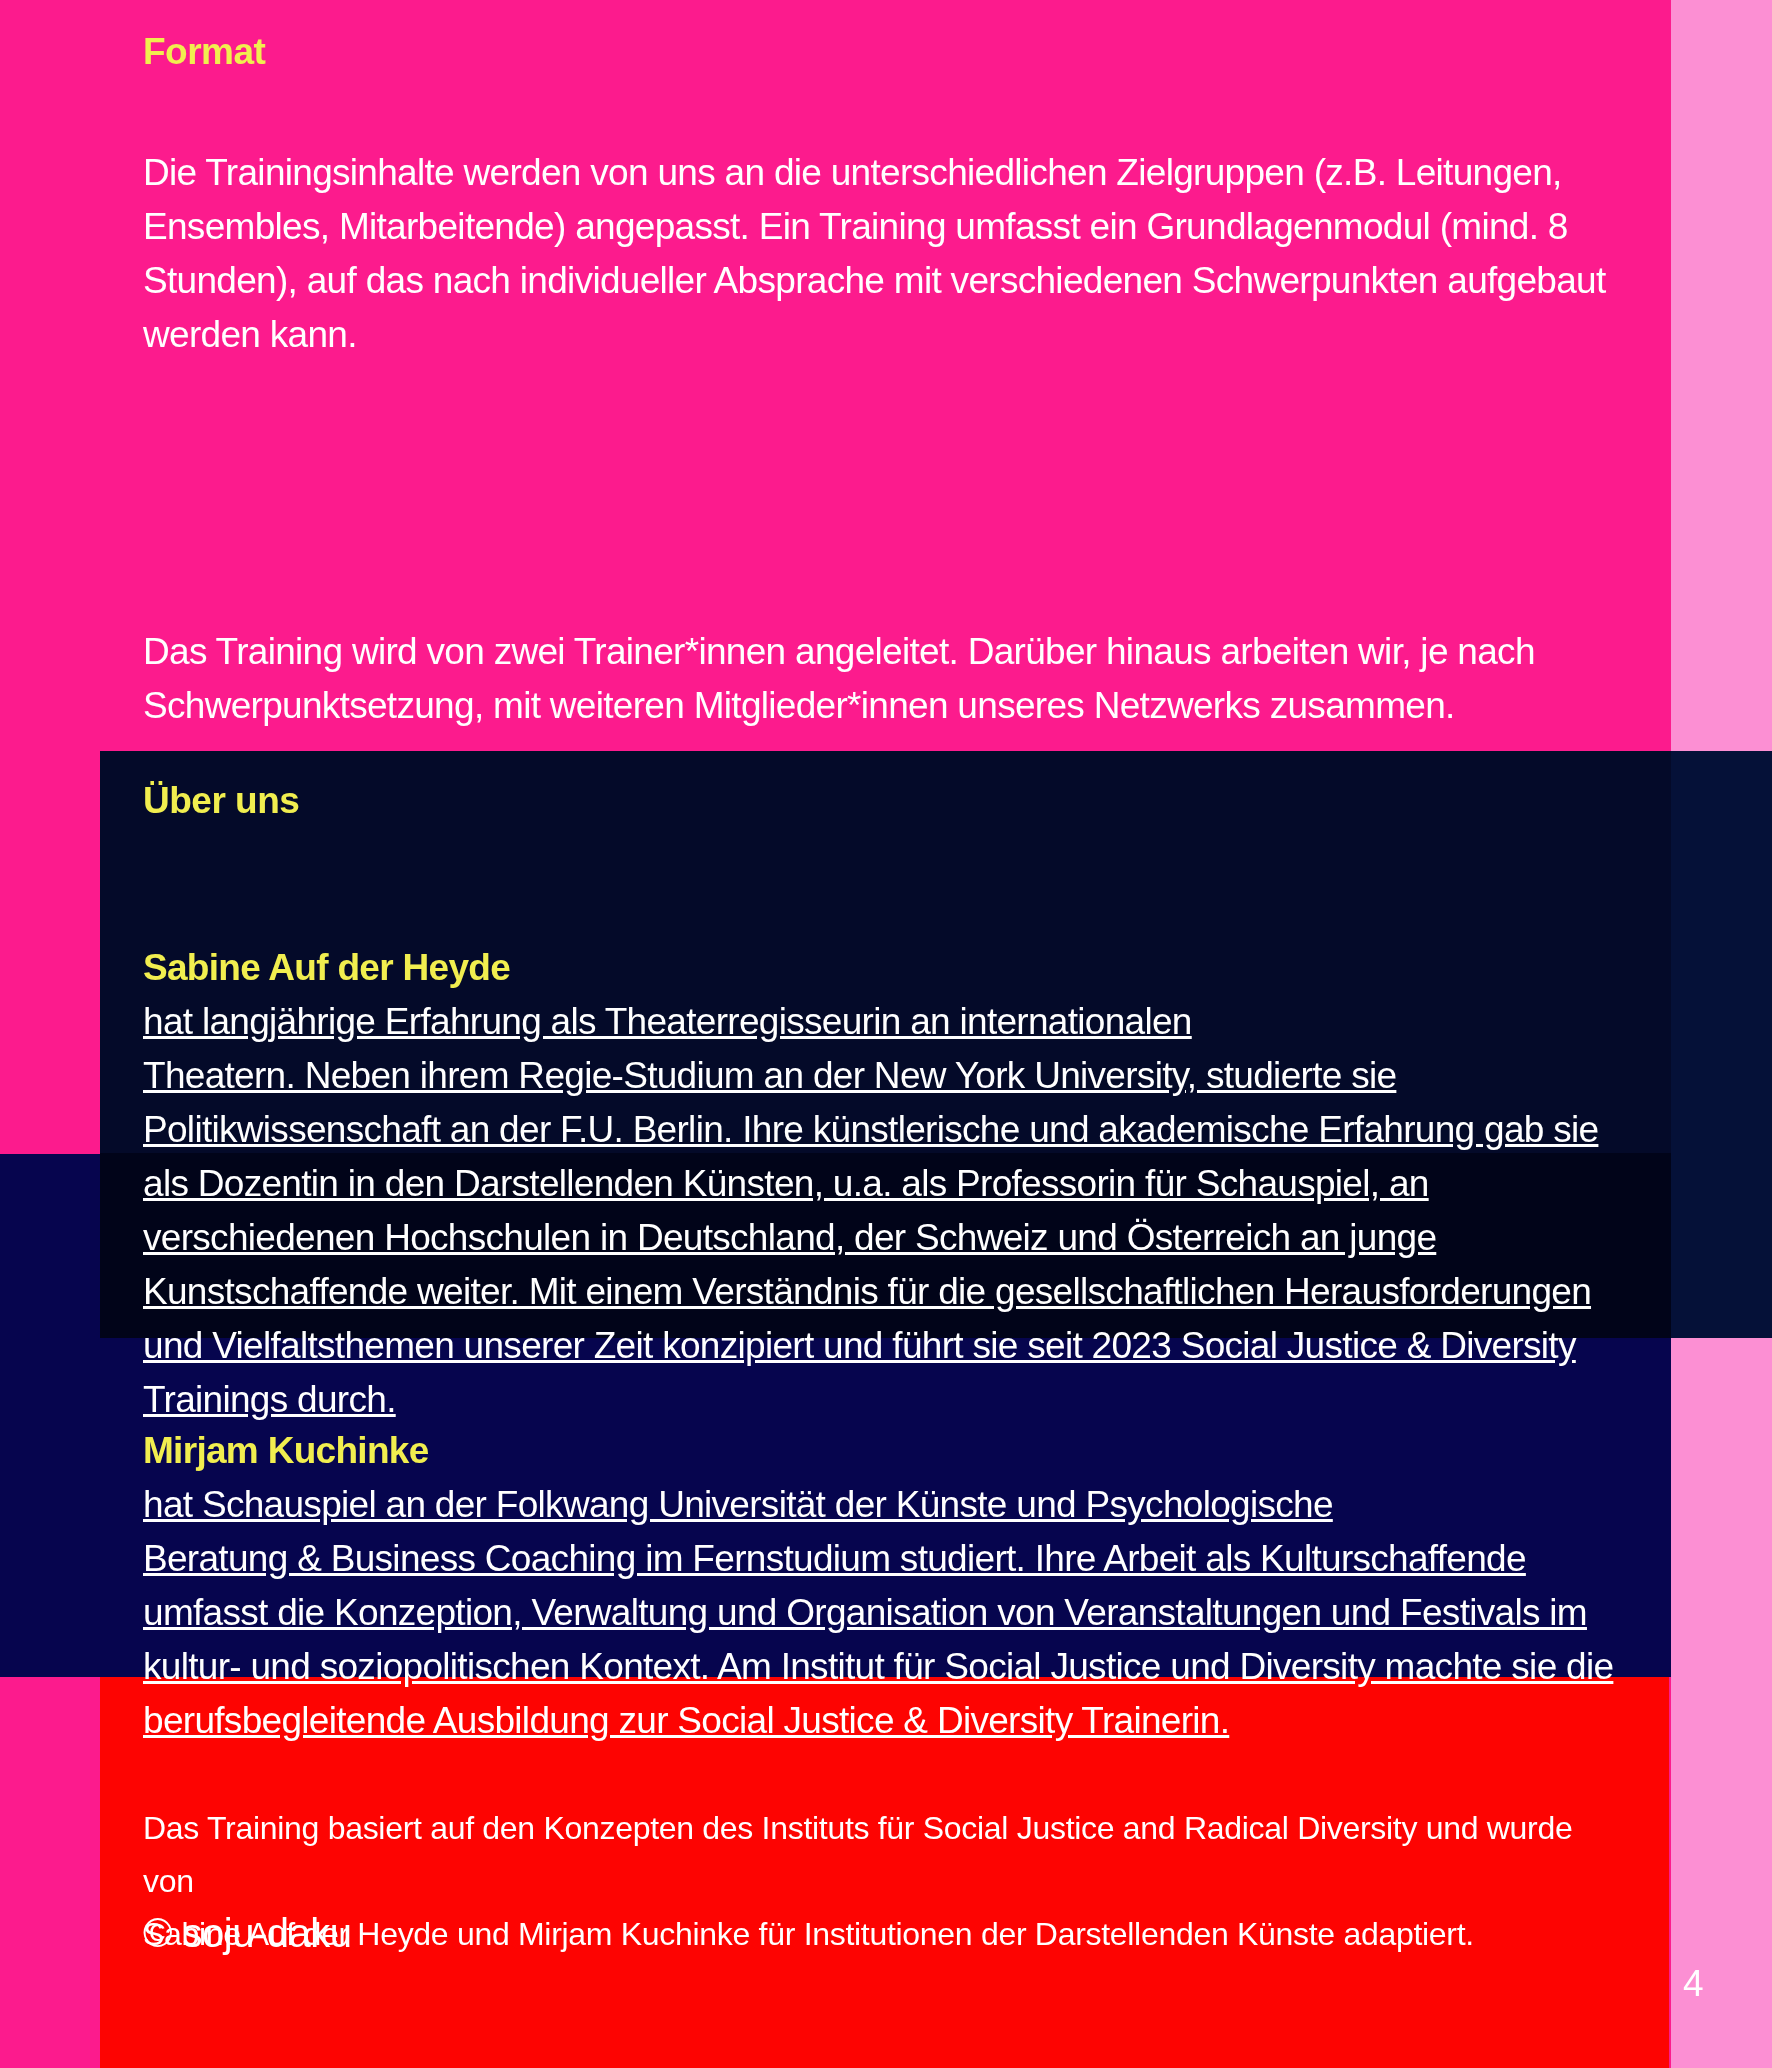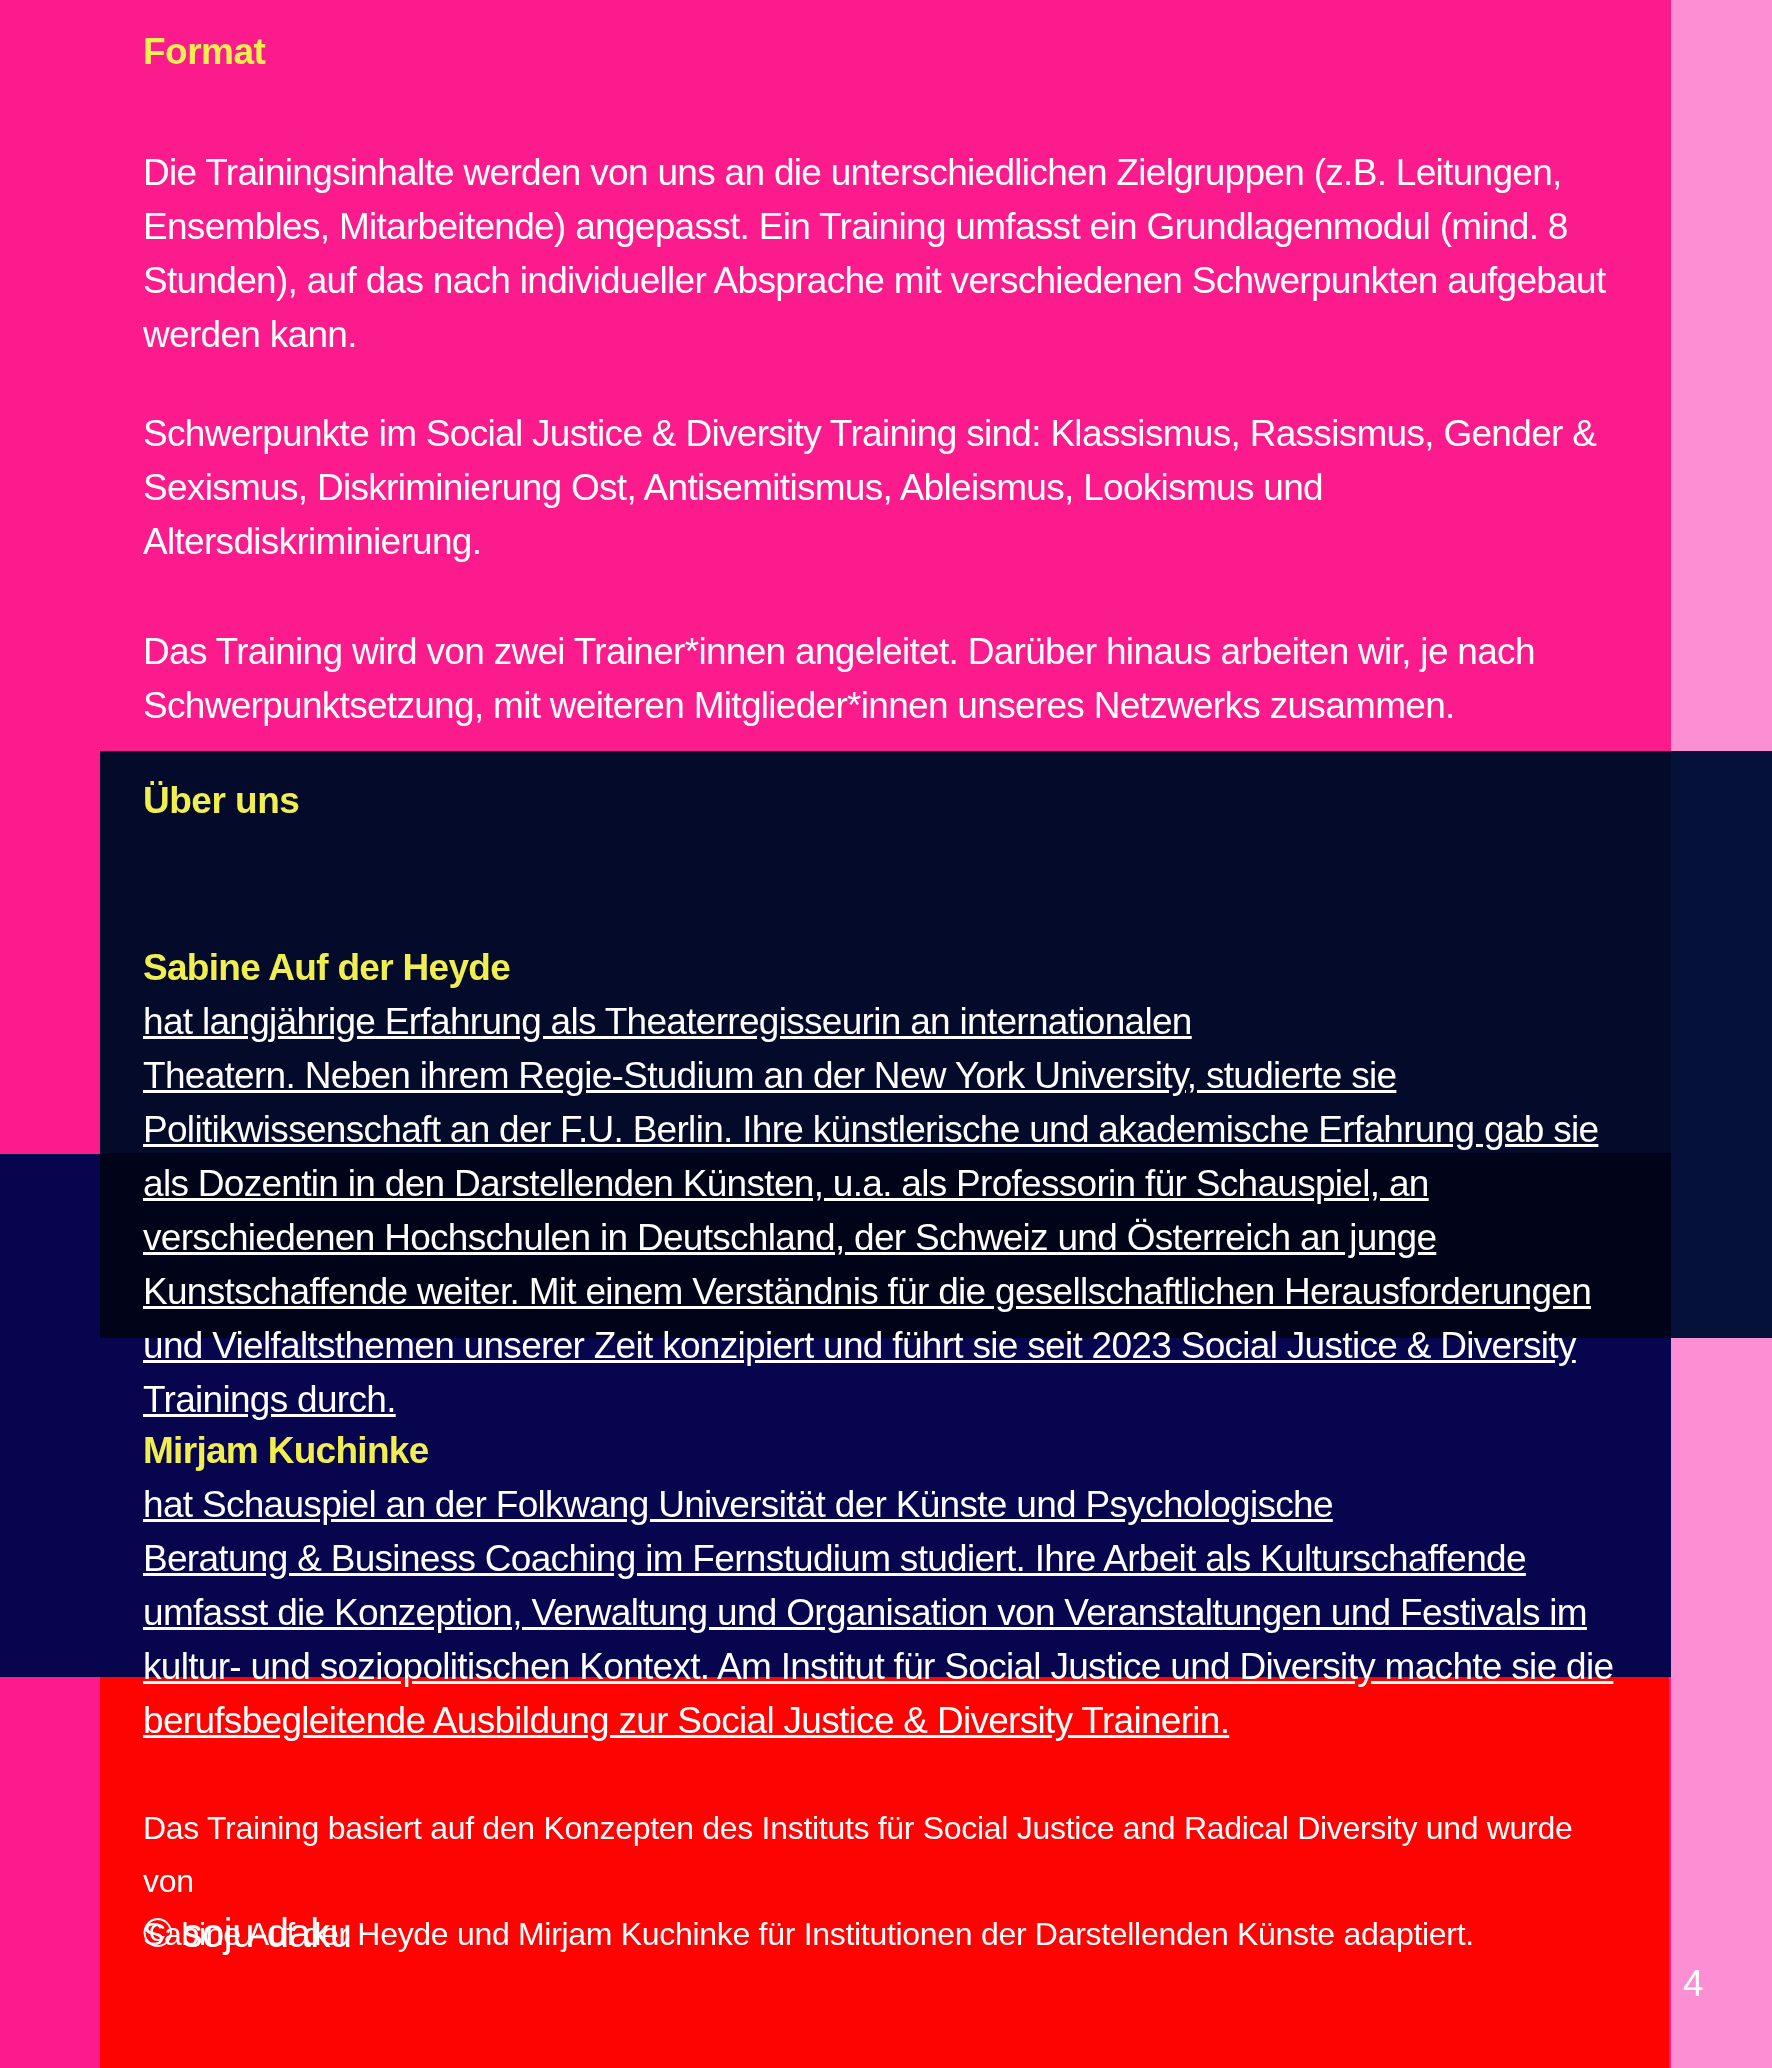--- a/index.html
+++ b/index.html
@@ -76,23 +76,20 @@
     <div class="about-right-tint"></div>
     <div class="about-lower-tint"></div>
   </div>
   <div class="red-block"></div>
 
   <h1 class="txt heading format-heading">Format</h1>
   <p class="txt para para1">Die Trainingsinhalte werden von uns an die unterschiedlichen Zielgruppen (z.B. Leitungen,
 Ensembles, Mitarbeitende) angepasst. Ein Training umfasst ein Grundlagenmodul (mind. 8
 Stunden), auf das nach individueller Absprache mit verschiedenen Schwerpunkten aufgebaut
 werden kann.</p>
-  <p class="txt para para2">Schwerpunkte im Social Justice &amp; Diversity Training sind: Klassismus, Rassismus, Gender &amp;
-Sexismus, Diskriminierung Ost, Antisemitismus, Ableismus, Lookismus und
-Altersdiskriminierung.</p>
   <p class="txt para para3">Das Training wird von zwei Trainer*innen angeleitet. Darüber hinaus arbeiten wir, je nach
 Schwerpunktsetzung, mit weiteren Mitglieder*innen unseres Netzwerks zusammen.</p>
 
   <h1 class="txt heading about-heading">Über uns</h1>
 
   <p class="txt para bio-sabine">
     <span class="bio-name">Sabine Auf der Heyde</span>
     <span class="bio-text">hat langjährige Erfahrung als Theaterregisseurin an internationalen
 Theatern. Neben ihrem Regie-Studium an der New York University, studierte sie
 Politikwissenschaft an der F.U. Berlin. Ihre künstlerische und akademische Erfahrung gab sie

